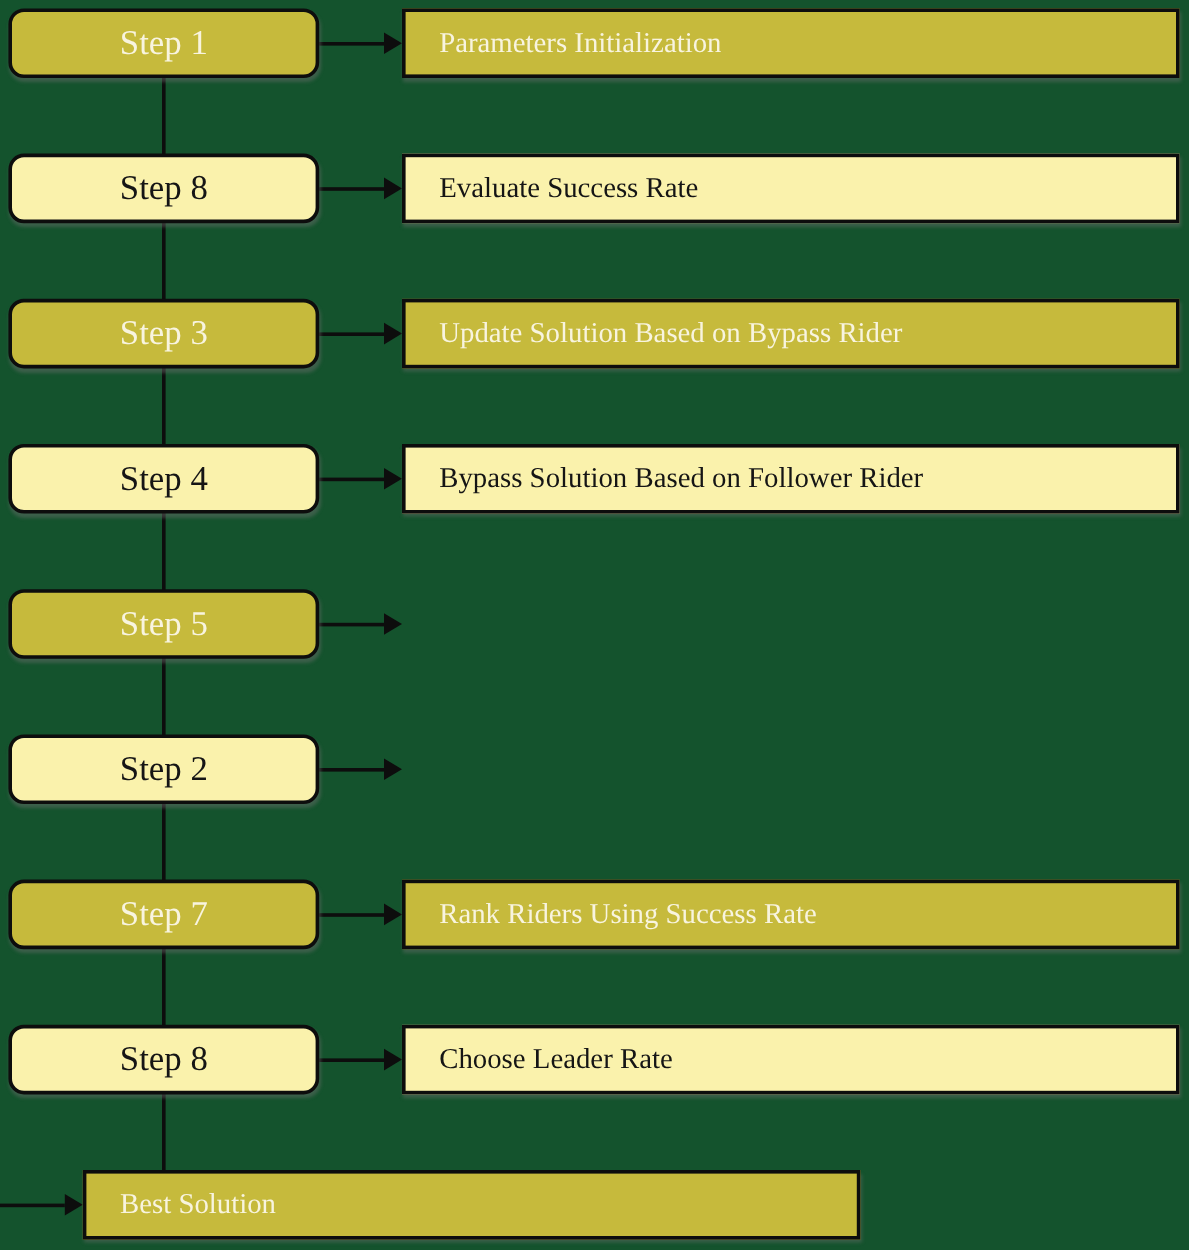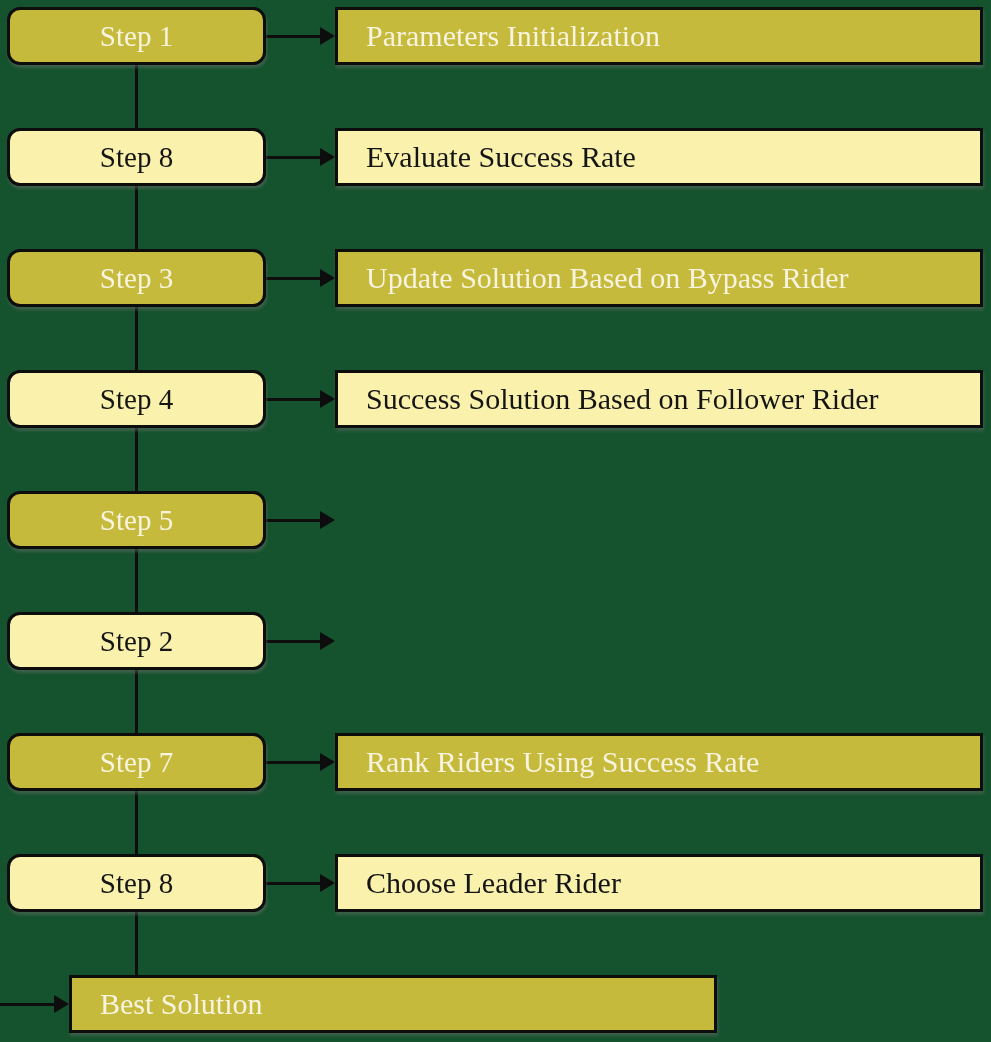--- a/index.html
+++ b/index.html
@@ -72,21 +72,21 @@
     border-bottom: 9px solid transparent;
     border-left: 15px solid #0d0d0d;
   }
   .desc-box {
     box-sizing: border-box;
     width: 648px;
     border: 3px solid #0d0d0d;
     display: flex;
     align-items: center;
     padding-left: 28px;
-    font-size: 30px;
+    font-size: 24px;
     box-shadow: 1px 3px 3px rgba(110,110,110,0.45);
     z-index: 1;
   }
   [data-variant="dark"] {
     background: #c6ba3c;
     color: #f8f4df;
   }
   [data-variant="light"] {
     background: #faf2ac;
     color: #151515;
@@ -140,21 +140,21 @@
 
     <div class="row">
       <div class="step-box" data-variant="light">
         <span>Step 4</span>
       </div>
       <div class="arrow">
           <span class="shaft"></span>
           <span class="head"></span>
         </div>
       <div class="desc-box" data-variant="light">
-        <span>Success Solution Based on Follower Rider</span>
+        <span>Bypass Solution Based on Follower Rider</span>
       </div>
     </div>
 
     <div class="row">
       <div class="step-box" data-variant="dark">
         <span>Step 5</span>
       </div>
       <div class="arrow">
           <span class="shaft"></span>
           <span class="head"></span>
@@ -186,21 +186,21 @@
 
     <div class="row">
       <div class="step-box" data-variant="light">
         <span>Step 8</span>
       </div>
       <div class="arrow">
           <span class="shaft"></span>
           <span class="head"></span>
         </div>
       <div class="desc-box" data-variant="light">
-        <span>Choose Leader Rider</span>
+        <span>Choose Leader Rate</span>
       </div>
     </div>
 
     <div class="row">
       <div class="arrow">
           <span class="shaft"></span>
           <span class="head"></span>
         </div>
       <div class="desc-box" data-variant="dark">
         <span>Best Solution</span>

